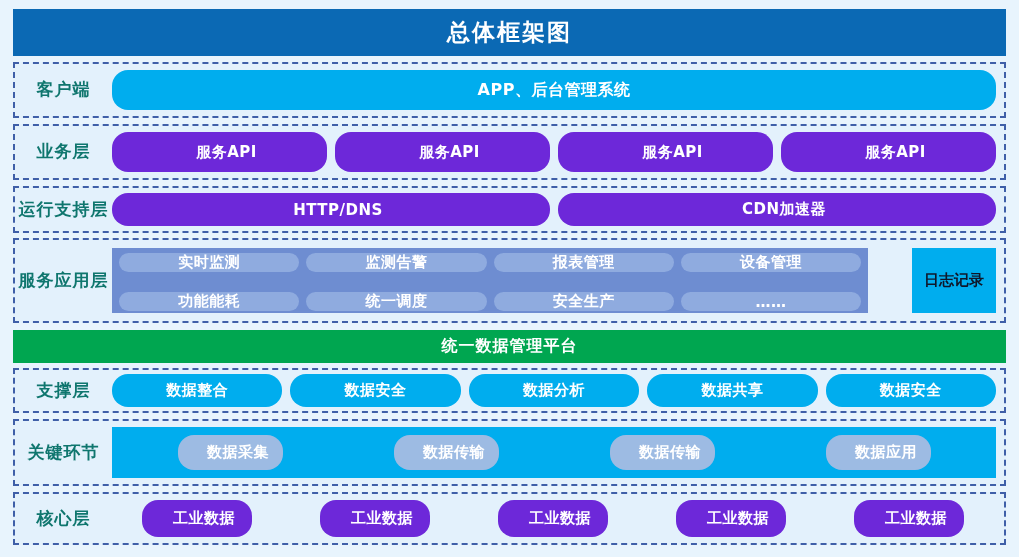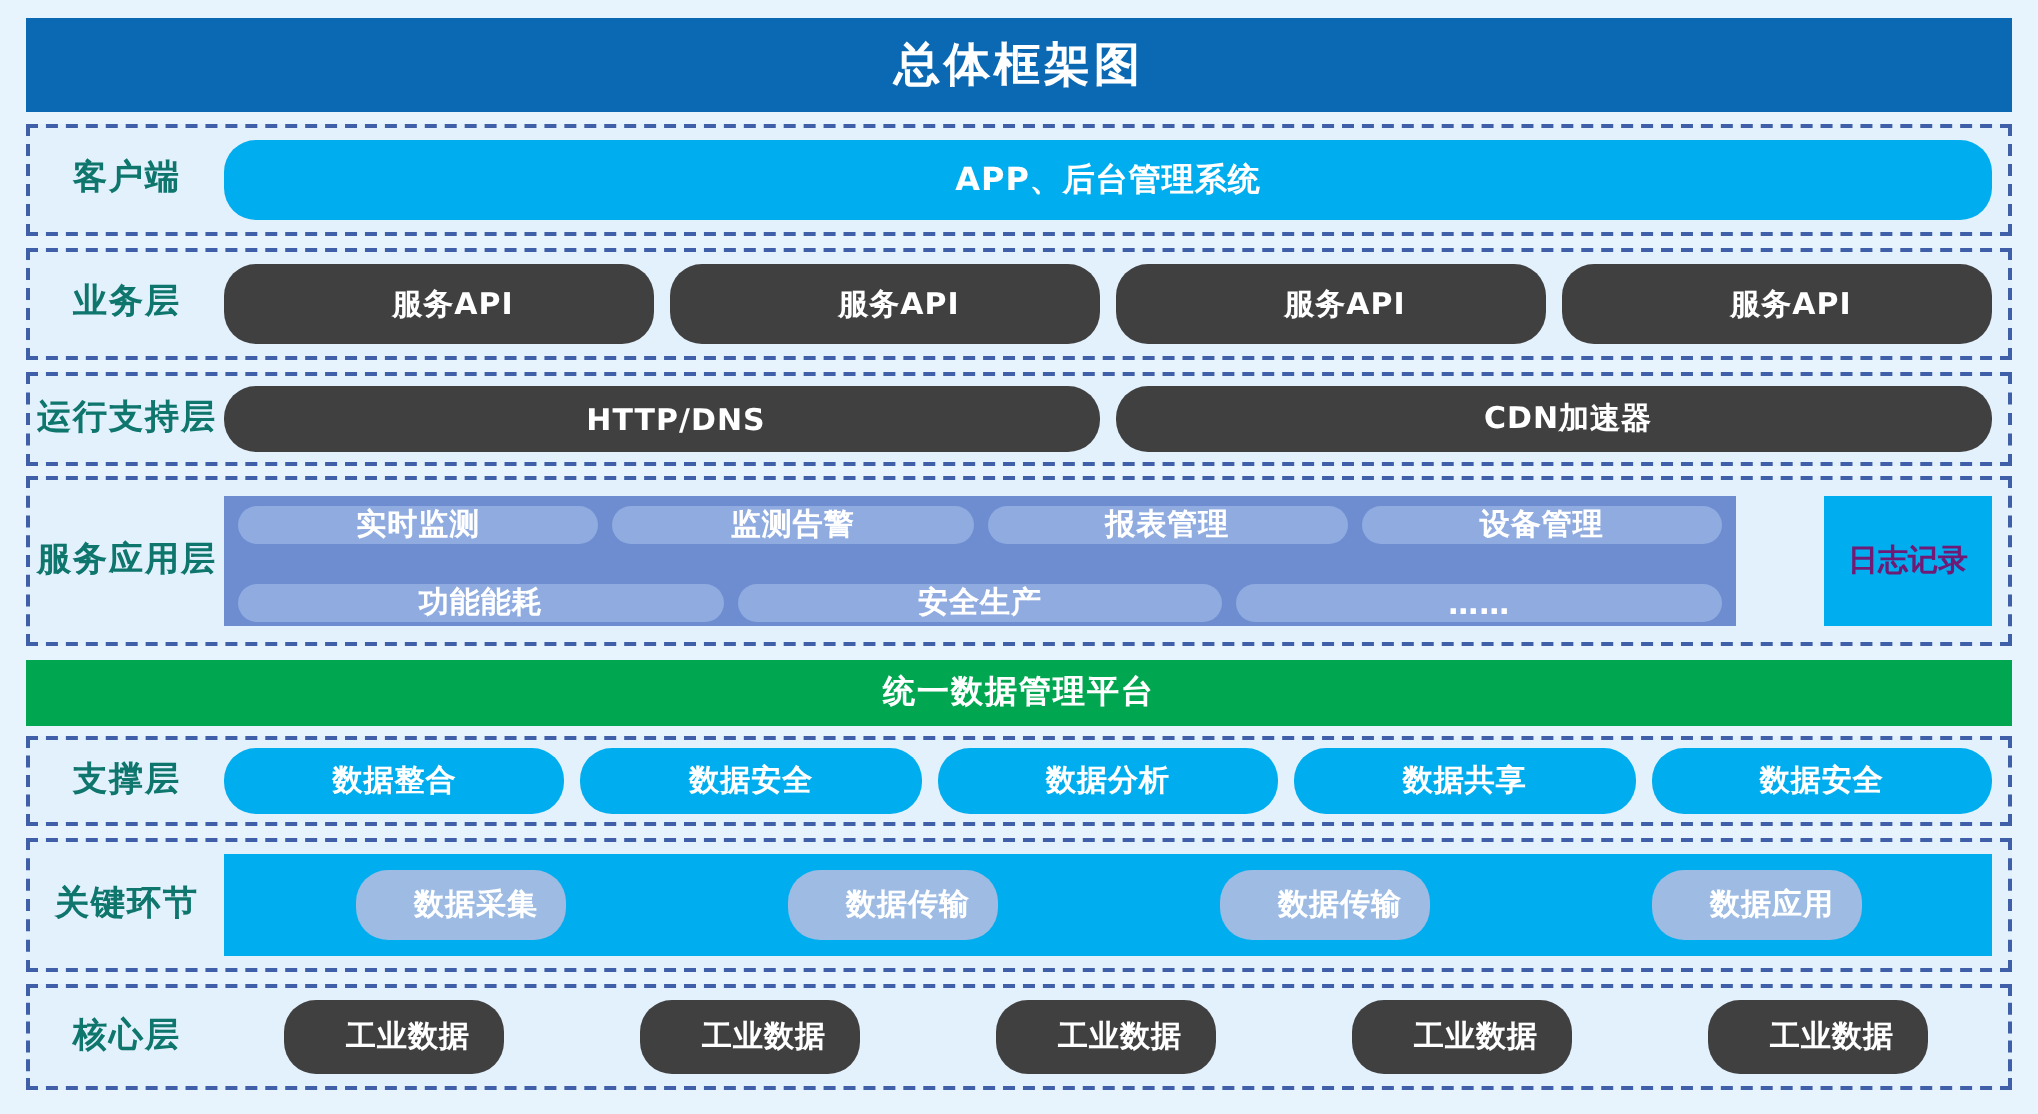--- a/index.html
+++ b/index.html
@@ -77,21 +77,21 @@
     justify-content: center;
     color: #ffffff;
     font-size: 15px;
     font-weight: bold;
     text-align: center;
     letter-spacing: 0.5px;
     border-radius: 16px;
   }
 
   .cyan   { background: #00adee; }
-  .periw  { background: #404040; padding-left: 14px; }
+  .periw  { background: #6d28d9; padding-left: 14px; }
 
   
   #row-client { top: 62px; height: 56px; }
   #row-client .box { flex: 1 1 auto; height: 40px; font-size: 16px; }
 
   
   #row-business { top: 124px; height: 56px; }
   #row-business .box { flex: 1 1 0; height: 40px; }
 
   
@@ -110,21 +110,21 @@
     gap: 20px;
   }
   .svc-row { display: flex; gap: 7px; flex: 1 1 0; }
   .svc-row .box { flex: 1 1 0; background: #8fabdf; }
   .svc-log {
     flex: 0 0 84px;
     background: #00adee;
     display: flex;
     align-items: center;
     justify-content: center;
-    color: #701a75;
+    color: #0f172a;
     font-size: 15px;
     font-weight: bold;
     line-height: 1.3;
     text-align: center;
     margin-left: 36px;
   }
 
   
   #platform-bar {
     position: absolute;
@@ -210,20 +210,21 @@
     <div class="layer-body">
       <div class="svc-group">
         <div class="svc-row">
           <div class="box">实时监测</div>
           <div class="box">监测告警</div>
           <div class="box">报表管理</div>
           <div class="box">设备管理</div>
         </div>
         <div class="svc-row">
           <div class="box">功能能耗</div>
+          <div class="box">统一调度</div>
           <div class="box">安全生产</div>
           <div class="box">……</div>
         </div>
       </div>
       <div class="svc-log">日志记录</div>
     </div>
   </div>
 
   <div id="platform-bar">
     <span class="platform-text">统一数据管理平台</span>

